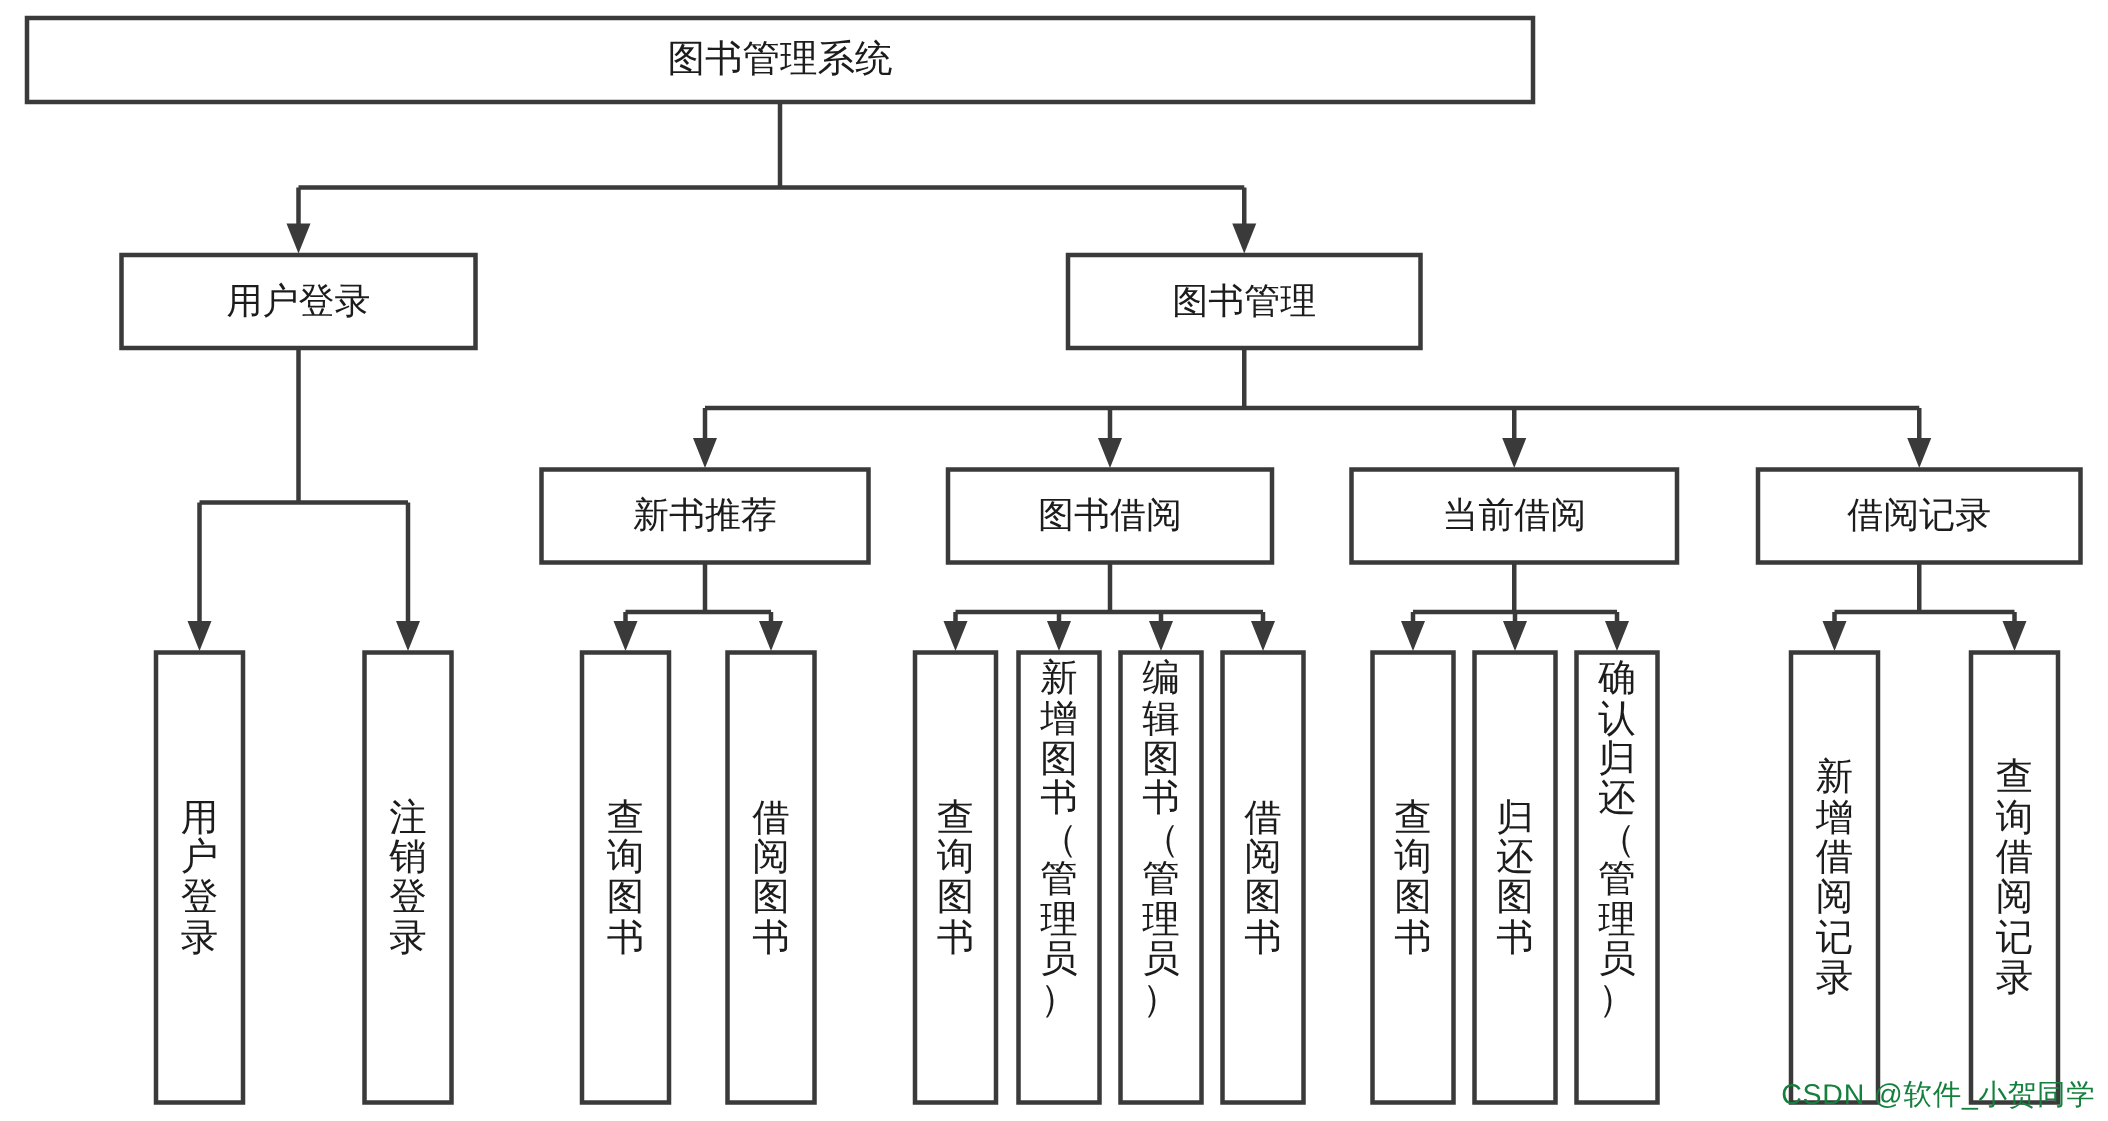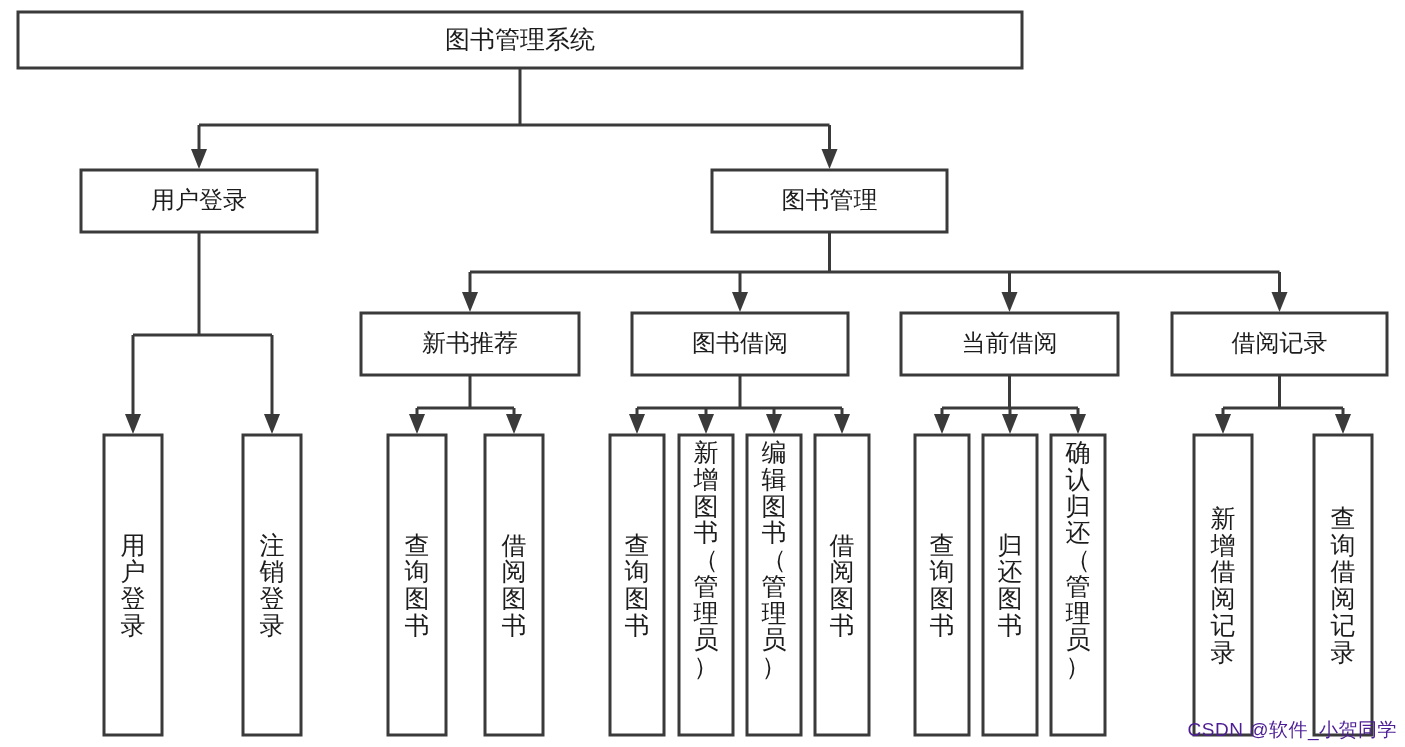--- a/index.html
+++ b/index.html
@@ -21,21 +21,21 @@
   .lvl2-label{font-size:24px;}
   .leaf-label-wrap{
     position:absolute;display:flex;flex-direction:column;align-items:center;
     justify-content:center;color:#1c1c1c;font-size:25px;line-height:1.07;
     font-family:"Liberation Sans","DejaVu Sans",sans-serif;
     pointer-events:none;
   }
   .leaf-label-wrap.top-align{justify-content:flex-start;padding-top:4px;}
   .leaf-char{display:block;text-align:center;}
   .watermark{
-    position:absolute;right:8px;bottom:4px;color:#4c1d95;font-size:19px;
+    position:absolute;right:8px;bottom:4px;color:#15803d;font-size:19px;
     letter-spacing:.5px;font-family:"Liberation Sans","DejaVu Sans",sans-serif;
     white-space:nowrap;
   }
 </style>
 </head>
 <body>
 
 <div id="diagram-root">
   <svg id="tree" viewBox="0 0 1405 747">
     <g id="connectors">

